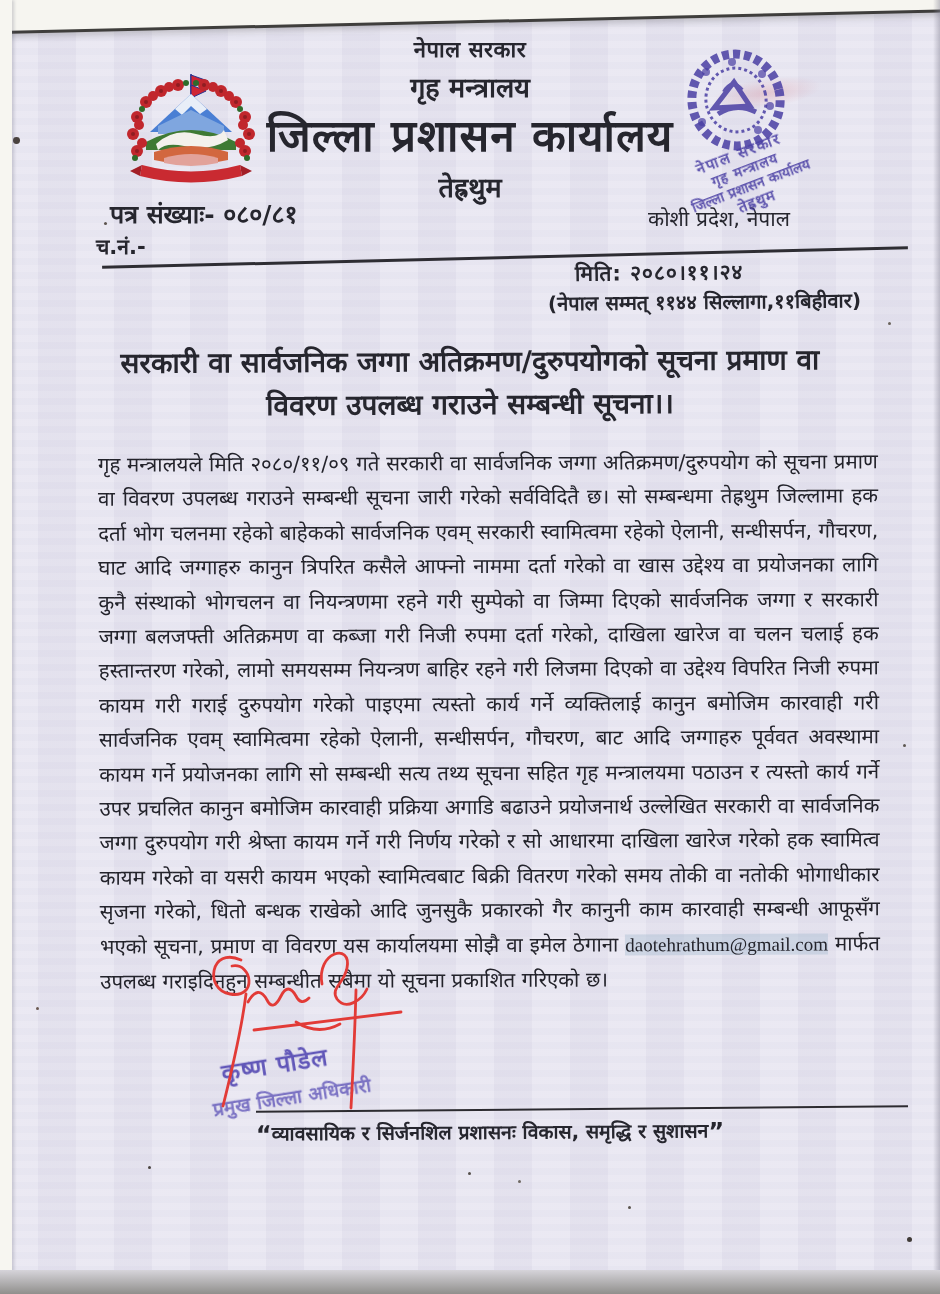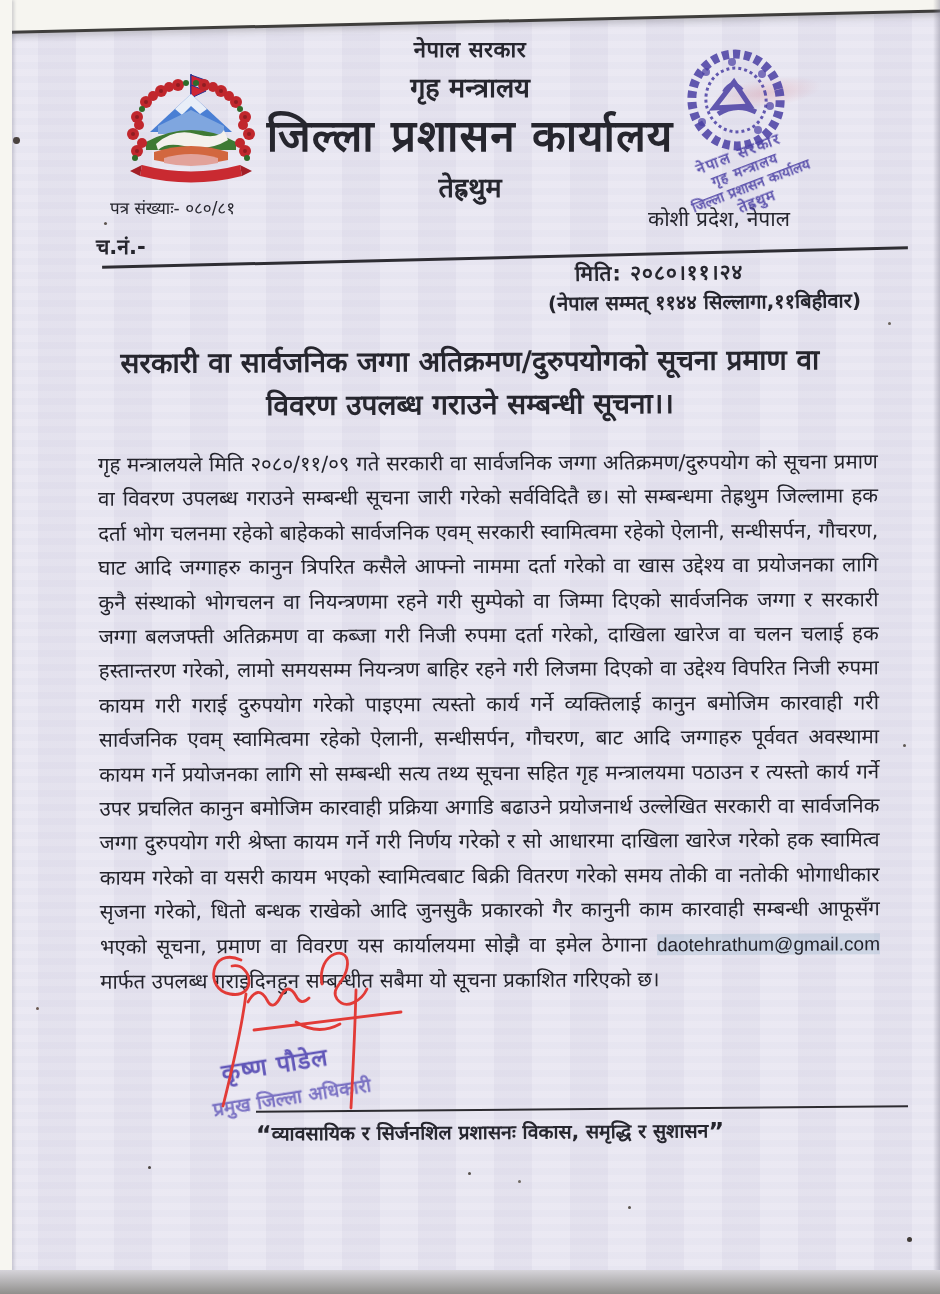--- a/index.html
+++ b/index.html
@@ -79,42 +79,42 @@
     position:absolute;left:0px;top:96px;width:200px;
     transform:rotate(-21deg);
     text-align:center;color:#4a3fa4;opacity:.88;
     font-weight:bold;line-height:17px;filter:blur(.3px);
   }
   .stamp-text .s1{font-size:15px;letter-spacing:2px;}
   .stamp-text .s2{font-size:14px;letter-spacing:1px;}
   .stamp-text .s3{font-size:14px;}
   .stamp-text .s4{font-size:15px;letter-spacing:1px;}
   
-  .letter-no{position:absolute;left:110px;top:196px;font-size:17px;font-weight:normal;}
+  .letter-no{position:absolute;left:110px;top:196px;font-size:25px;font-weight:bold;}
   .cha-no{position:absolute;left:96px;top:232px;font-size:21px;font-weight:bold;}
   .province{position:absolute;left:0;top:204px;width:100%;}
   .province span{position:absolute;left:648px;top:0;font-size:21px;font-weight:normal;white-space:nowrap;}
   .meta-rule{
     position:absolute;left:102px;top:256px;width:806px;height:2.5px;background:#2e2d33;
     transform:rotate(-1.4deg);
   }
   .date-line{position:absolute;left:575px;top:258px;font-size:21px;font-weight:bold;letter-spacing:1px;transform:rotate(-.6deg);}
   .date-alt{position:absolute;left:548px;top:288px;font-size:20px;font-weight:bold;transform:rotate(-.6deg);white-space:nowrap;}
   
   .subject{position:absolute;left:70px;top:340px;width:800px;text-align:center;font-size:28px;font-weight:bold;line-height:43px;transform:rotate(-.3deg);}
   
   .body-text{
     position:absolute;left:99px;top:446px;width:780px;
     font-size:20.5px;line-height:34.4px;text-align:justify;
     transform:rotate(-.25deg);
     color:#23232b;
   }
   .email-hl{
     background:rgba(170,190,210,.45);
-    font-family:Liberation Sans, sans-serif;
+    font-family:Liberation Serif, serif;
     font-size:19px;
   }
   
   .sig{position:absolute;left:196px;top:938px;width:230px;height:180px;z-index:3;}
   .name-stamp{
     position:absolute;left:222px;top:1032px;width:300px;
     transform:rotate(-9deg);
     color:#564bb4;opacity:.92;z-index:2;
     filter:blur(.25px);
   }

